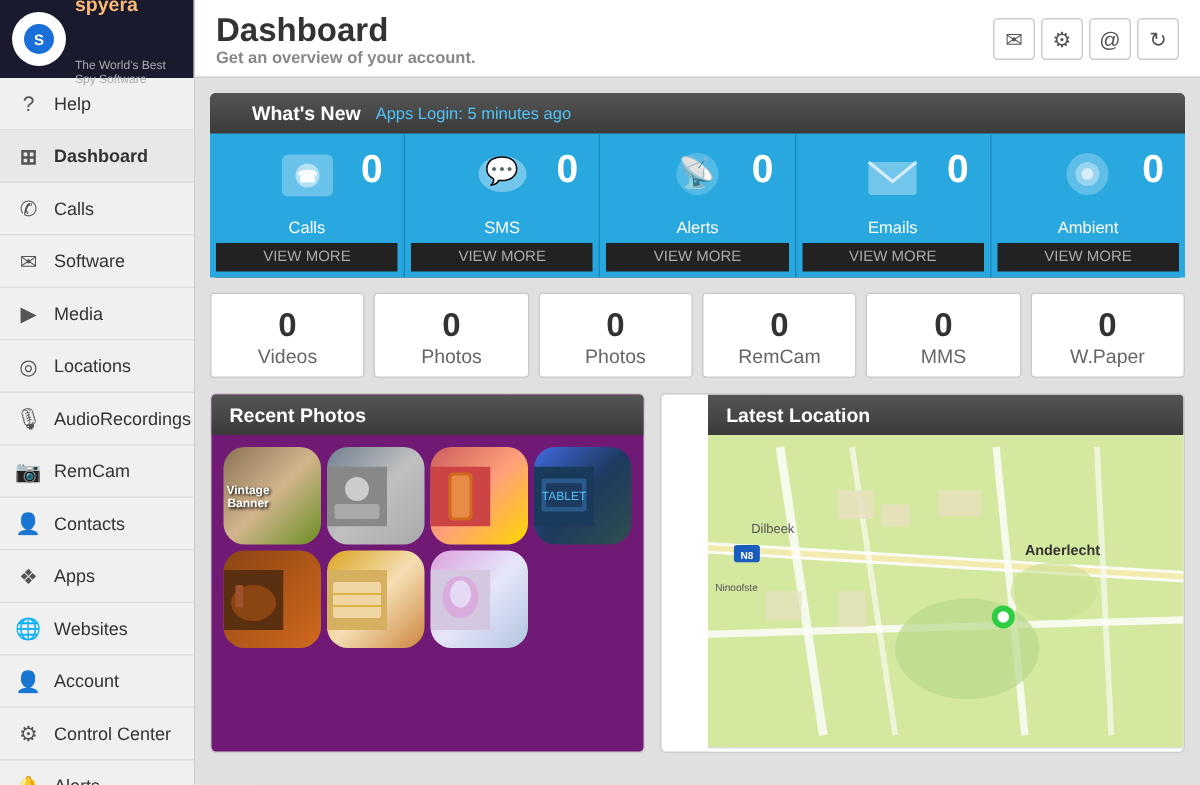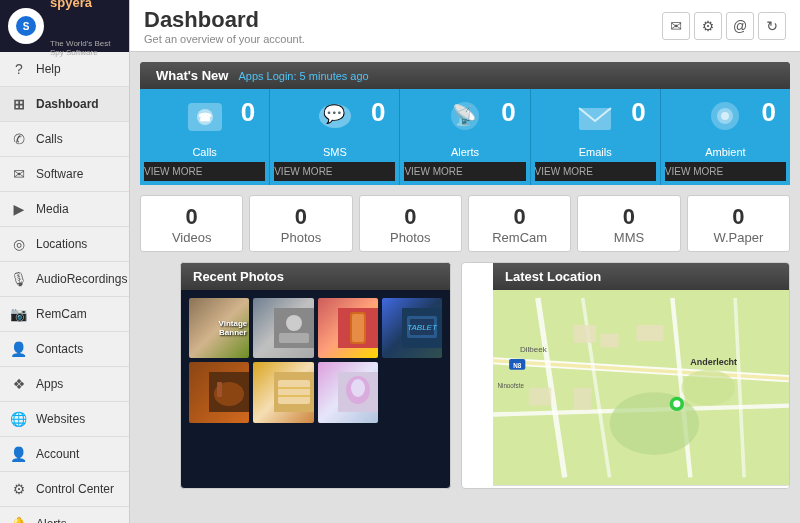--- a/index.html
+++ b/index.html
@@ -60,21 +60,21 @@
     #header {
       background: white;
       border-bottom: 1px solid #ccc;
       padding: 8px 14px;
       display: flex;
       align-items: center;
       justify-content: space-between;
       height: 52px;
     }
     .header-title { font-size: 22px; font-weight: bold; color: #333; }
-    .header-sub { font-size: 11px; color: #888; }
+    .header-sub { font-size: 11px; color: #888; font-weight: bold; }
     .header-icons { display: flex; gap: 4px; }
     .header-icon-btn {
       width: 28px; height: 28px;
       border: 1px solid #ccc;
       background: white;
       border-radius: 3px;
       display: flex; align-items: center; justify-content: center;
       cursor: pointer; font-size: 14px; color: #555;
     }
 
@@ -87,21 +87,21 @@
     }
 
     
     .whats-new {
       background: #3a3a3a;
       border-radius: 4px;
       margin-bottom: 10px;
     }
     .whats-new-header {
       background: linear-gradient(to bottom, #555, #3a3a3a);
-      padding: 6px 16px;
+      padding: 6px 28px;
       border-radius: 4px 4px 0 0;
       display: flex;
       align-items: center;
       gap: 10px;
     }
     .whats-new-title { color: white; font-size: 13px; font-weight: bold; }
     .last-login { color: #4fc3f7; font-size: 11px; }
     .stats-row {
       display: flex;
       background: #29a8e0;
@@ -117,21 +117,21 @@
     }
     .stat-item:last-child { border-right: none; }
     .stat-icon { font-size: 28px; color: white; margin-bottom: 2px; }
     .stat-number { font-size: 26px; color: white; font-weight: bold; position: absolute; right: 14px; top: 8px; }
     .stat-label { color: white; font-size: 11px; margin-bottom: 4px; }
     .view-more {
       background: #222;
       color: #aaa;
       font-size: 10px;
       width: 100%;
-      text-align: left;
+      text-align: center;
       padding: 4px 0;
       cursor: pointer;
     }
 
     
     .secondary-stats {
       display: flex;
       gap: 6px;
       margin-bottom: 10px;
     }
@@ -146,54 +146,53 @@
     .sec-stat-num { font-size: 22px; font-weight: bold; color: #333; }
     .sec-stat-label { font-size: 13px; color: #666; }
 
     
     .bottom-row {
       display: flex;
       gap: 10px;
     }
     .recent-photos {
       flex: 1;
-      background: #0f172a;
+      background: #701a75;
       border: 1px solid #ccc;
       border-radius: 4px;
       overflow: hidden;
-      margin-left: 40px;
     }
     .panel-header {
       background: linear-gradient(to bottom, #555, #3a3a3a);
       padding: 6px 12px;
       color: white;
       font-size: 13px;
       font-weight: bold;
     }
     .photos-grid {
       display: grid;
       grid-template-columns: repeat(4, 1fr);
       gap: 4px;
       padding: 8px;
     }
     .photo-thumb {
       width: 100%;
       aspect-ratio: 1;
       background: #ccc;
-      border-radius: 2px;
-      display: flex; align-items: center; justify-content: flex-end;
+      border-radius: 14px;
+      display: flex; align-items: center; justify-content: flex-start;
       font-size: 9px; color: #888;
       overflow: hidden;
     }
 
     
     .photo-1 { background: linear-gradient(135deg, #8B7355 0%, #D2B48C 50%, #6B8E23 100%); }
     .photo-2 { background: linear-gradient(135deg, #708090 0%, #C0C0C0 50%, #A9A9A9 100%); }
     .photo-3 { background: linear-gradient(135deg, #CD5C5C 0%, #FFA07A 50%, #FFD700 100%); }
-    .photo-4 { background: linear-gradient(135deg, #4169E1 0%, #1E3A5F 50%, #2F4F4F 100%); font-style: italic; }
+    .photo-4 { background: linear-gradient(135deg, #4169E1 0%, #1E3A5F 50%, #2F4F4F 100%); }
     .photo-5 { background: linear-gradient(135deg, #8B4513 0%, #D2691E 100%); }
     .photo-6 { background: linear-gradient(135deg, #DAA520 0%, #F5DEB3 50%, #CD853F 100%); }
     .photo-7 { background: linear-gradient(135deg, #DDA0DD 0%, #E6E6FA 50%, #B0C4DE 100%); }
 
     .photo-label { font-size: 8px; color: white; text-align: center; padding: 2px; font-weight: bold; text-shadow: 1px 1px 2px #000; }
 
     .latest-location {
       flex: 1.1;
       background: white;
       border: 1px solid #ccc;

